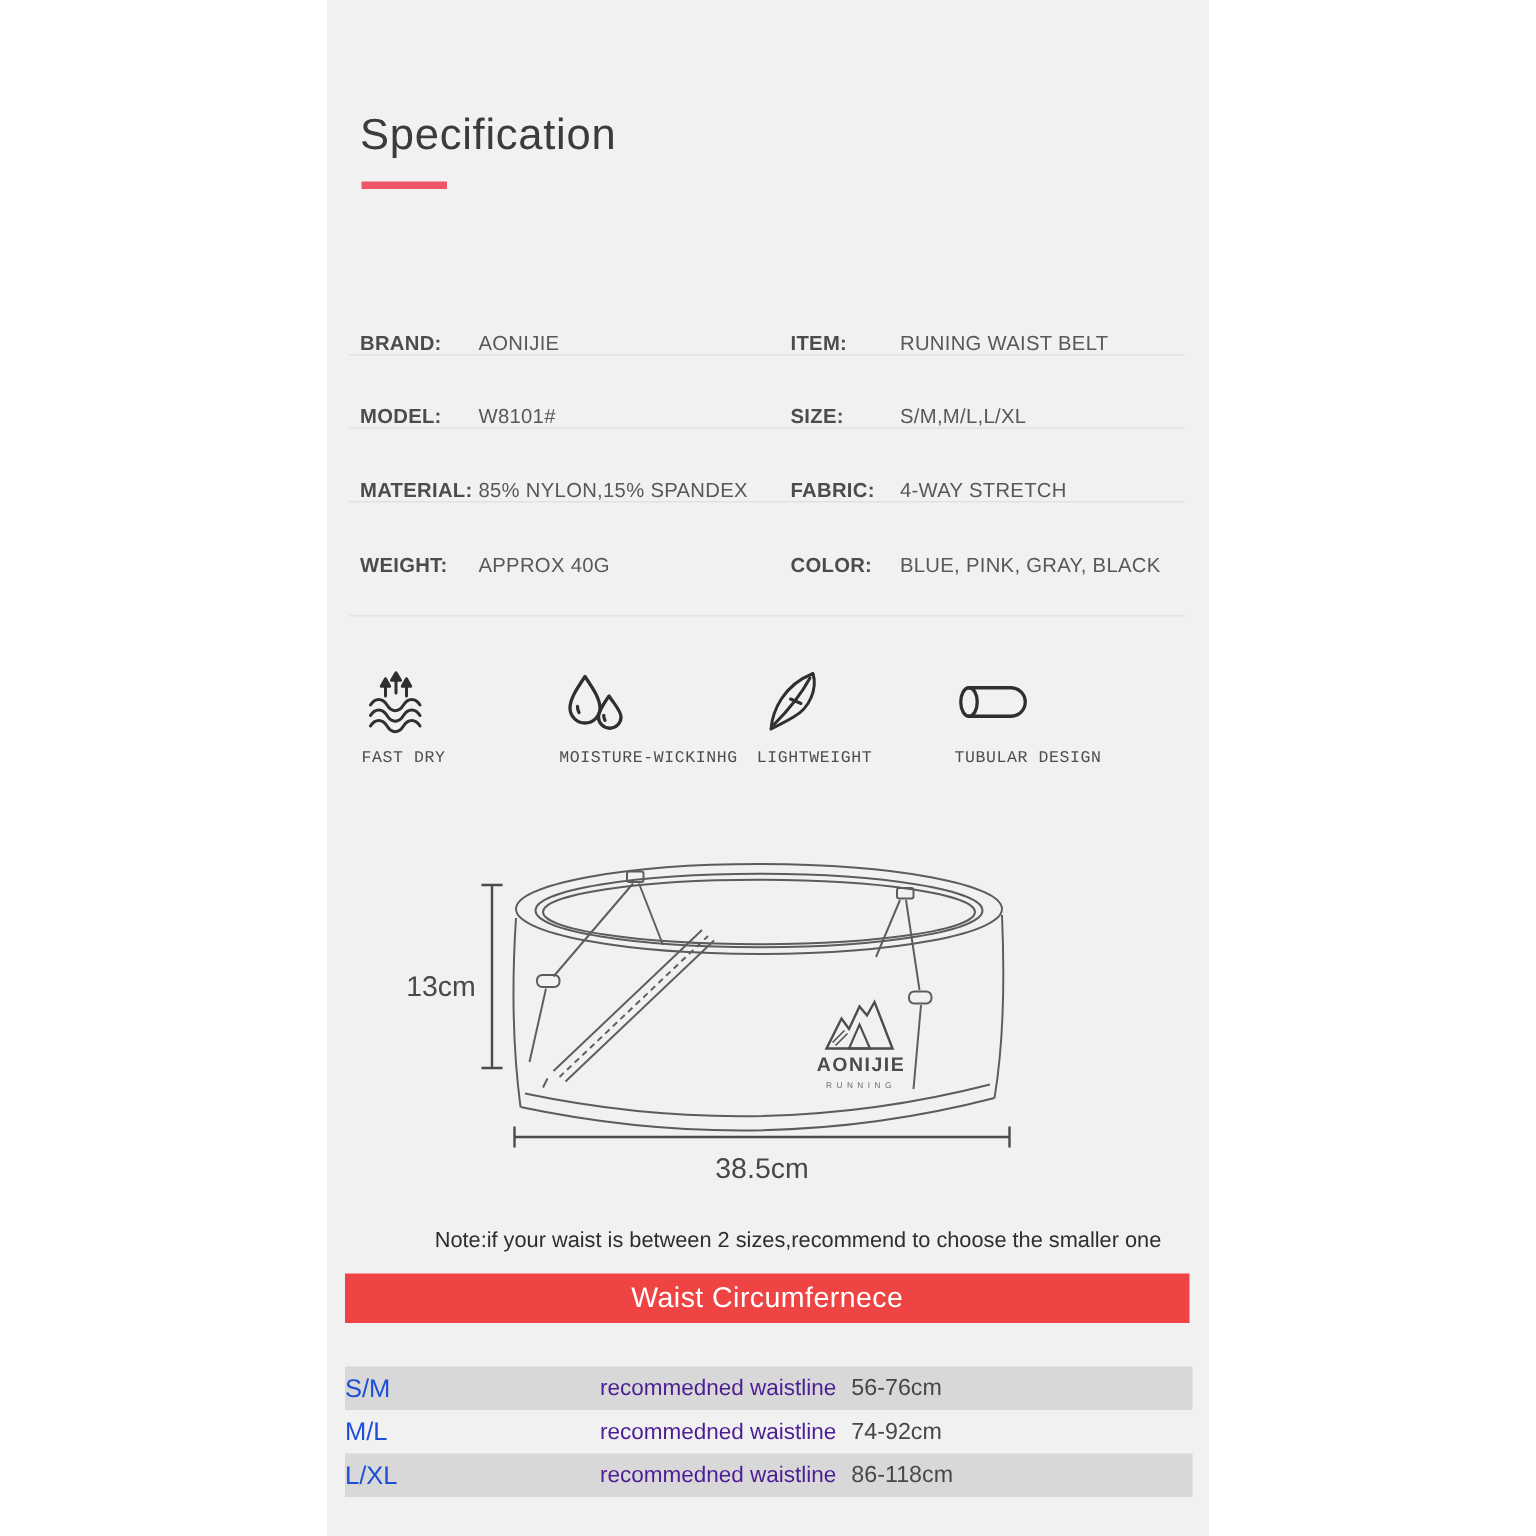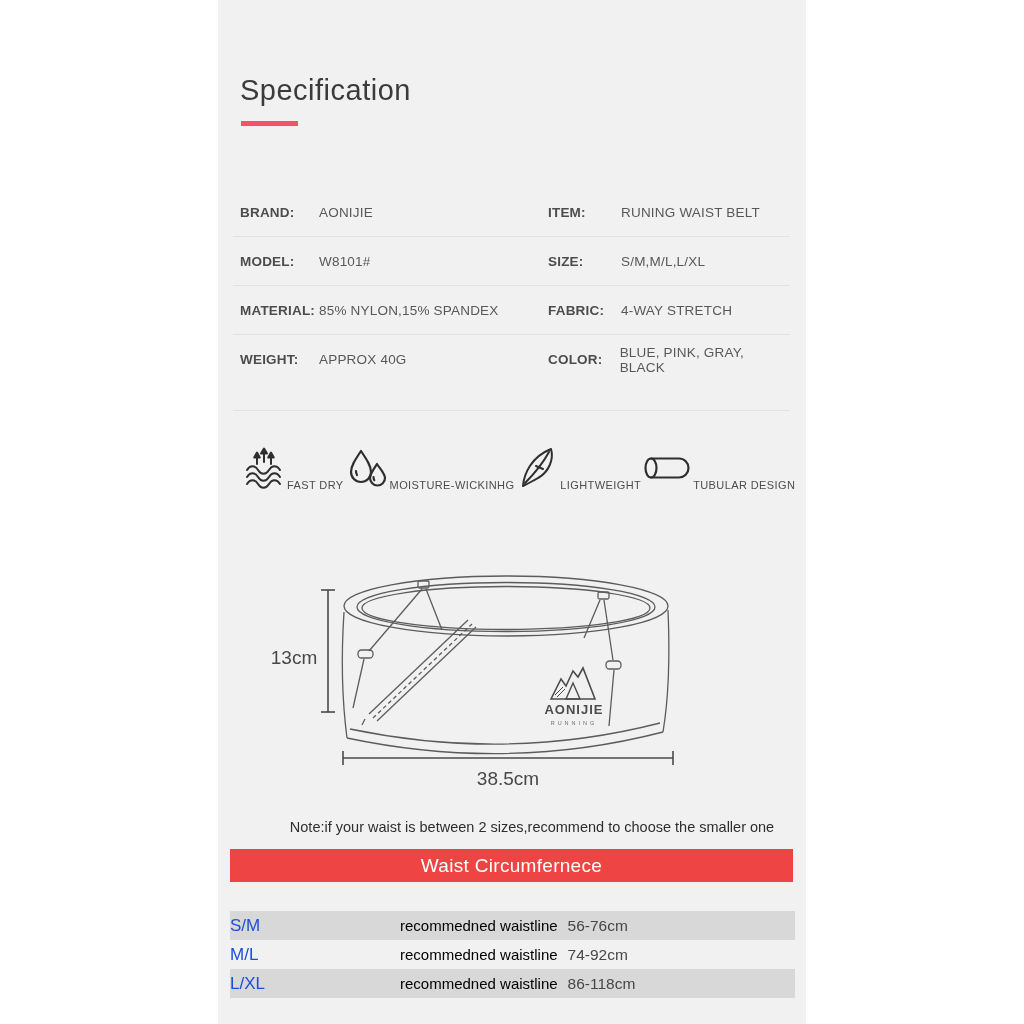--- a/index.html
+++ b/index.html
@@ -4,50 +4,50 @@
 <style>
   * { margin:0; padding:0; box-sizing:border-box; }
   html,body { width:1024px; height:1024px; background:#ffffff; font-family:"Liberation Sans", sans-serif; }
   .canvas { position:relative; width:1024px; height:1024px; background:#ffffff; overflow:hidden; }
   .content { position:absolute; left:218px; top:0; width:588px; height:1024px; background:#f1f1f2; }
 
   .page-title { position:absolute; left:22px; top:74px; font-size:29px; color:#3b3b3b; letter-spacing:0.5px; }
   .title-underline { position:absolute; left:23px; top:121px; width:57px; height:5px; background:#ef5568; }
 
   .spec-table { position:absolute; left:15px; top:188px; width:557px; }
-  .spec-row { display:flex; align-items:center; height:49px; padding-left:7px;gap:21px; }
+  .spec-row { display:flex; align-items:flex-end; height:49px; padding-left:7px; }
   .spec-row.bordered { border-bottom:1px solid #e2e2e3; }
   .spec-pair { display:flex; align-items:center; }
   .spec-pair.left { width:287px; }
   .spec-pair.right { flex:1; }
   .spec-label { font-size:13.5px; font-weight:bold; color:#4c4c4c; letter-spacing:0.2px; }
   .spec-pair.left .spec-label { width:79px; }
   .spec-pair.right .spec-label { width:73px; }
   .spec-value { font-size:13.5px; color:#585858; letter-spacing:0.2px; }
   .spec-bottom-line { position:absolute; left:15px; top:410px; width:557px; height:1px; background:#e2e2e3; }
 
   .features { position:absolute; left:23px; top:441px; width:527px; display:flex; }
-  .feature { flex:1; display:flex; flex-direction:row; align-items:flex-end; }
+  .feature { flex:1; display:flex; flex-direction:column; align-items:flex-start;font-family:Liberation Mono, monospace; }
   .feature .icon-box { height:50px; display:flex; align-items:flex-end; justify-content:center; }
   .feature-label { margin-top:9px; font-size:11px; color:#4d4d4d; letter-spacing:0.4px; white-space:nowrap; }
   .feature svg { stroke:#2f2f2f; fill:none; stroke-linecap:round; stroke-linejoin:round; }
 
   .diagram { position:absolute; left:28px; top:568px; width:450px; height:235px; }
   .diagram svg text { font-family:"Liberation Sans", sans-serif; }
 
   .note { position:absolute; left:0; top:819px; width:588px; text-align:center; font-size:14.5px; color:#2e2e2e;margin-left:20px; }
 
   .banner { position:absolute; left:12px; top:849px; width:563px; height:33px; background:#ef4444;
             color:#ffffff; display:flex; align-items:center; justify-content:center; font-size:19px; letter-spacing:0.3px; }
 
   .size-table { position:absolute; left:12px; top:911px; width:565px; }
   .size-row { height:29px; display:flex; align-items:center; }
   .size-row.alt { background:#d8d8d8; }
   .size-name { width:135px; text-align:left; font-size:17px; color:#1d4ed8; }
-  .size-label { margin-left:35px; font-size:15px; color:#000000; }
+  .size-label { margin-left:35px; font-size:15px; color:#4c1d95; }
   .size-value { margin-left:10px; font-size:15.5px; color:#474747; }
 </style>
 </head>
 <body>
 
 <div class="canvas">
   <div class="content">
 
     <div class="page-title">Specification</div>
     <div class="title-underline"></div>

